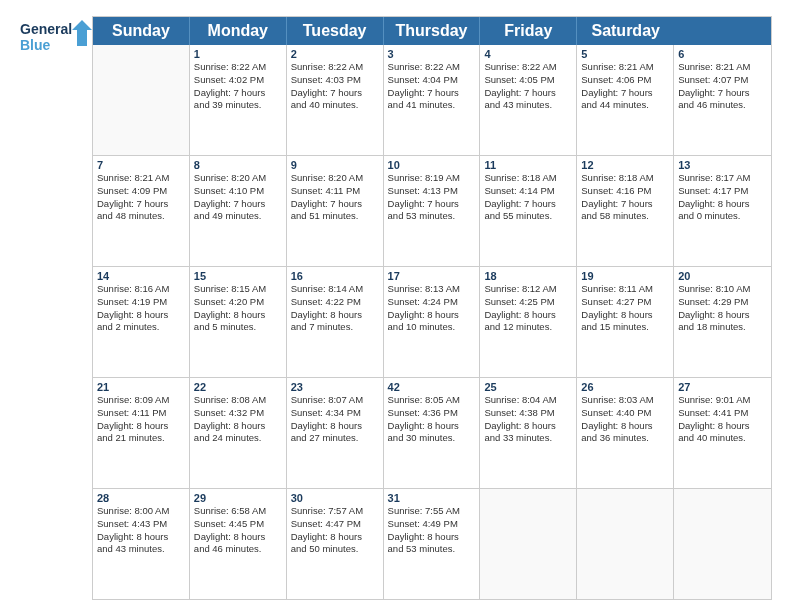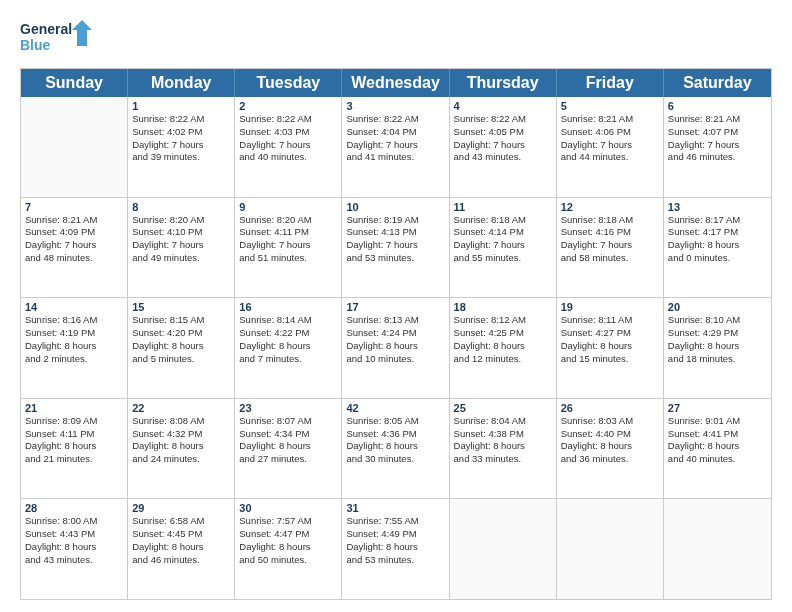--- a/index.html
+++ b/index.html
@@ -8,21 +8,21 @@
       background: #fff;
       width: 792px;
       height: 612px;
       overflow: hidden;
     }
     .page {
       width: 792px;
       height: 612px;
       padding: 16px 20px 12px 20px;
       display: flex;
-      flex-direction: column;
+      flex-direction: row;
     }
     .header {
       display: flex;
       justify-content: space-between;
       align-items: flex-start;
       margin-bottom: 10px;
     }
     .logo {
       display: flex;
       align-items: center;
@@ -112,21 +112,20 @@
       <div class="month-title"></div>
       <div class="location"></div>
     </div>
   </div>
 
   <div class="calendar">
     <div class="cal-header-row">
     <div class="cal-header-cell">Sunday</div>
         <div class="cal-header-cell">Monday</div>
         <div class="cal-header-cell">Tuesday</div>
-        <div class="cal-header-cell">Wednesday</div>
         <div class="cal-header-cell">Thursday</div>
         <div class="cal-header-cell">Friday</div>
         <div class="cal-header-cell">Saturday</div>
       </div>
     <div class="cal-body">
     <div class="cal-row">
           <div class="cal-cell empty"></div>
           <div class="cal-cell">
         <div class="day-num">1</div>
         <div class="cell-line">Sunrise: 8:22 AM</div>

